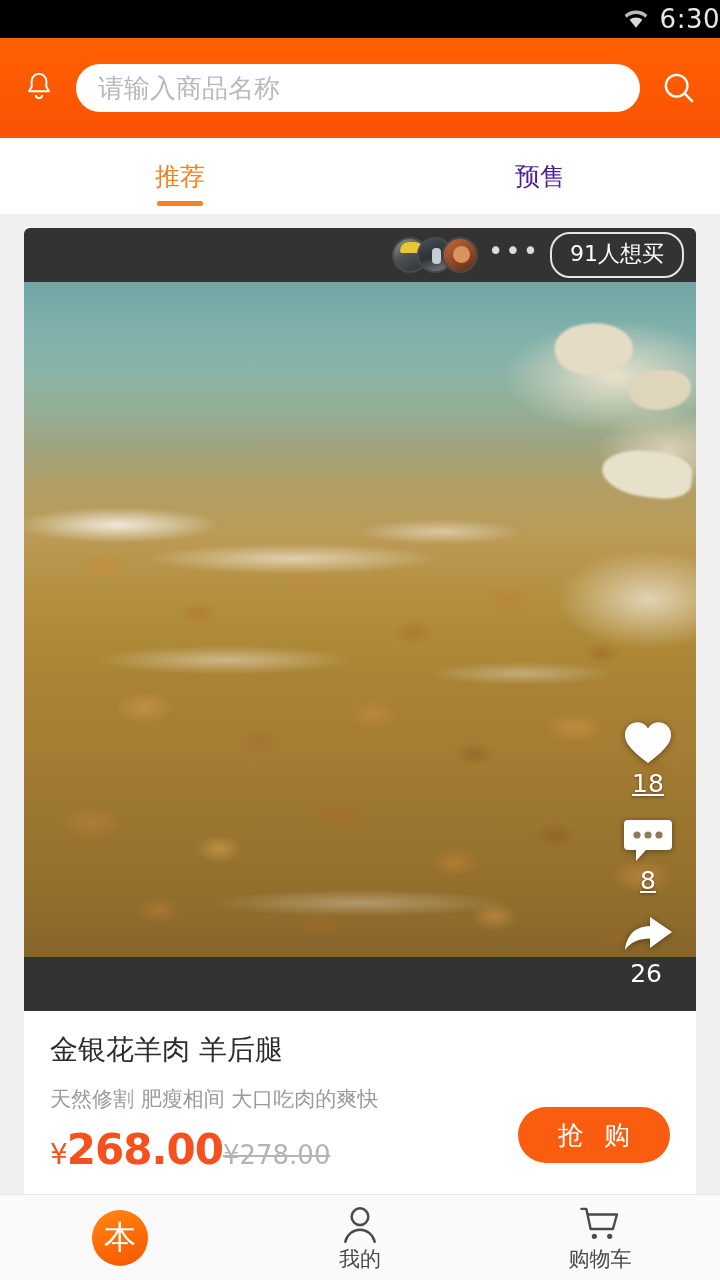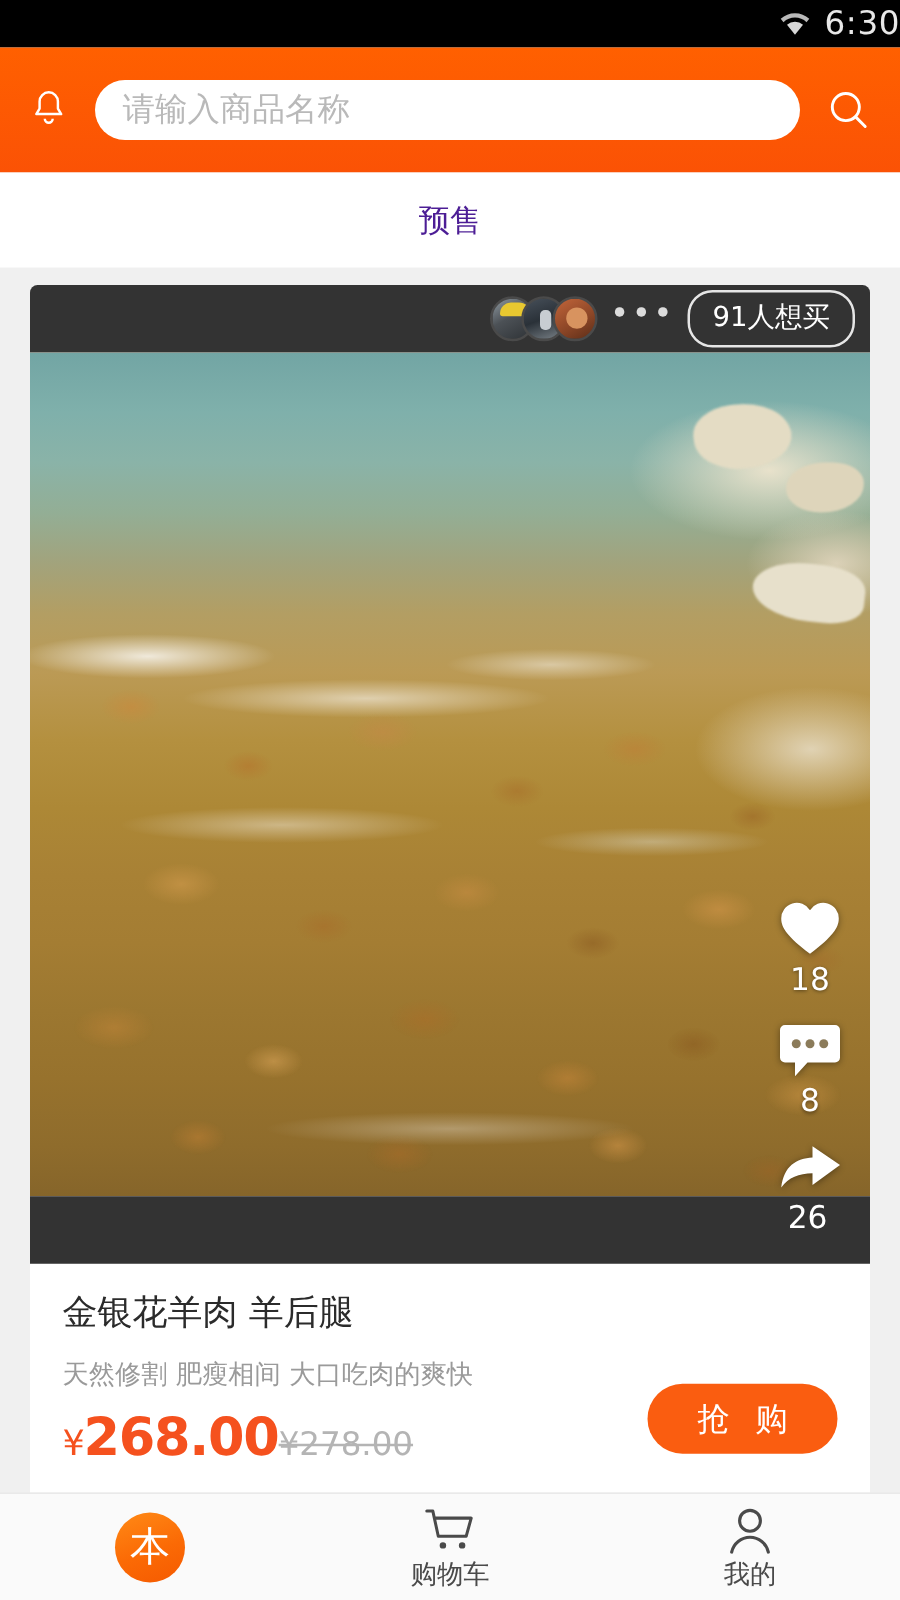--- a/index.html
+++ b/index.html
@@ -139,21 +139,21 @@
     background:#ded5bb; border-radius:50% 40% 55% 45%; filter: blur(1px); }
   .rock-c { position:absolute; top:25%; left:86%; width:90px; height:46px;
     background:#e7e0cb; border-radius:55% 45% 40% 60%; filter: blur(1px); transform: rotate(6deg); }
 
   
   .rail {
     position: absolute; right: 22px; bottom: 0px;
     display: flex; flex-direction: column; align-items: center; gap: 18px;
   }
   .rail-item { display: flex; flex-direction: column; align-items: center; }
-  .rail-count { color: #fff; font-size: 25px; margin-top: 2px; text-shadow: 0 1px 3px rgba(0,0,0,.45); }
+  .rail-count { color: #fff; font-size: 25px; margin-top: 2px; text-shadow: 0 1px 3px rgba(0,0,0,.45); text-decoration: underline; }
   .rail svg { filter: drop-shadow(0 1px 3px rgba(0,0,0,.4)); }
 
   
   .card-foot { height: 54px; background: #333333; position: relative; }
   .foot-count {
     position: absolute; right: 34px; top: 2px; color: #fff; font-size: 25px;
   }
 
   
   .info { padding: 20px 26px 24px 26px; position: relative; }
@@ -213,20 +213,23 @@
     </div>
     <div class="search-btn">
       <svg width="38" height="38" viewBox="0 0 26 26">
         <circle cx="11.4" cy="11.4" r="7.4" fill="none" stroke="#fff" stroke-width="1.6"></circle>
         <line x1="16.9" y1="16.9" x2="22" y2="22" stroke="#fff" stroke-width="1.6" stroke-linecap="round"></line>
       </svg>
     </div>
   </div>
 
   <div class="tabs">
+    <div class="tab active">
+      <span>推荐</span>
+    </div>
     <div class="tab">
       <span>预售</span>
     </div>
   </div>
 
   <div class="feed">
     <div class="card">
 
       <div class="card-head">
         <div class="avatars">
@@ -287,29 +290,29 @@
       </div>
 
     </div>
   </div>
 
   <div class="bottomnav">
     <div class="nav-item">
       <div class="logo-circle">本</div>
     </div>
     <div class="nav-item">
+      <svg width="40" height="40" viewBox="0 0 24 24">
+        <circle cx="12" cy="7" r="5" fill="none" stroke="#4a4a4a" stroke-width="1.5"></circle>
+        <path d="M3.2 22 A9 9 0 0 1 20.8 22" fill="none" stroke="#4a4a4a" stroke-width="1.5" stroke-linecap="round"></path>
+      </svg>
+      <span class="nav-label">我的</span>
+    </div>
+    <div class="nav-item">
       <svg width="42" height="40" viewBox="0 0 26 24">
         <path d="M1.5 2 H4.5 L7.2 14.5 H21 L23.5 5.5 H6" fill="none" stroke="#4a4a4a" stroke-width="1.5" stroke-linecap="round" stroke-linejoin="round"></path>
         <circle cx="9.5" cy="19" r="1.6" fill="#4a4a4a"></circle>
         <circle cx="19" cy="19" r="1.6" fill="#4a4a4a"></circle>
       </svg>
       <span class="nav-label">购物车</span>
     </div>
-    <div class="nav-item">
-      <svg width="40" height="40" viewBox="0 0 24 24">
-        <circle cx="12" cy="7" r="5" fill="none" stroke="#4a4a4a" stroke-width="1.5"></circle>
-        <path d="M3.2 22 A9 9 0 0 1 20.8 22" fill="none" stroke="#4a4a4a" stroke-width="1.5" stroke-linecap="round"></path>
-      </svg>
-      <span class="nav-label">我的</span>
-    </div>
   </div>
 
 </div>
 
 </body></html>

